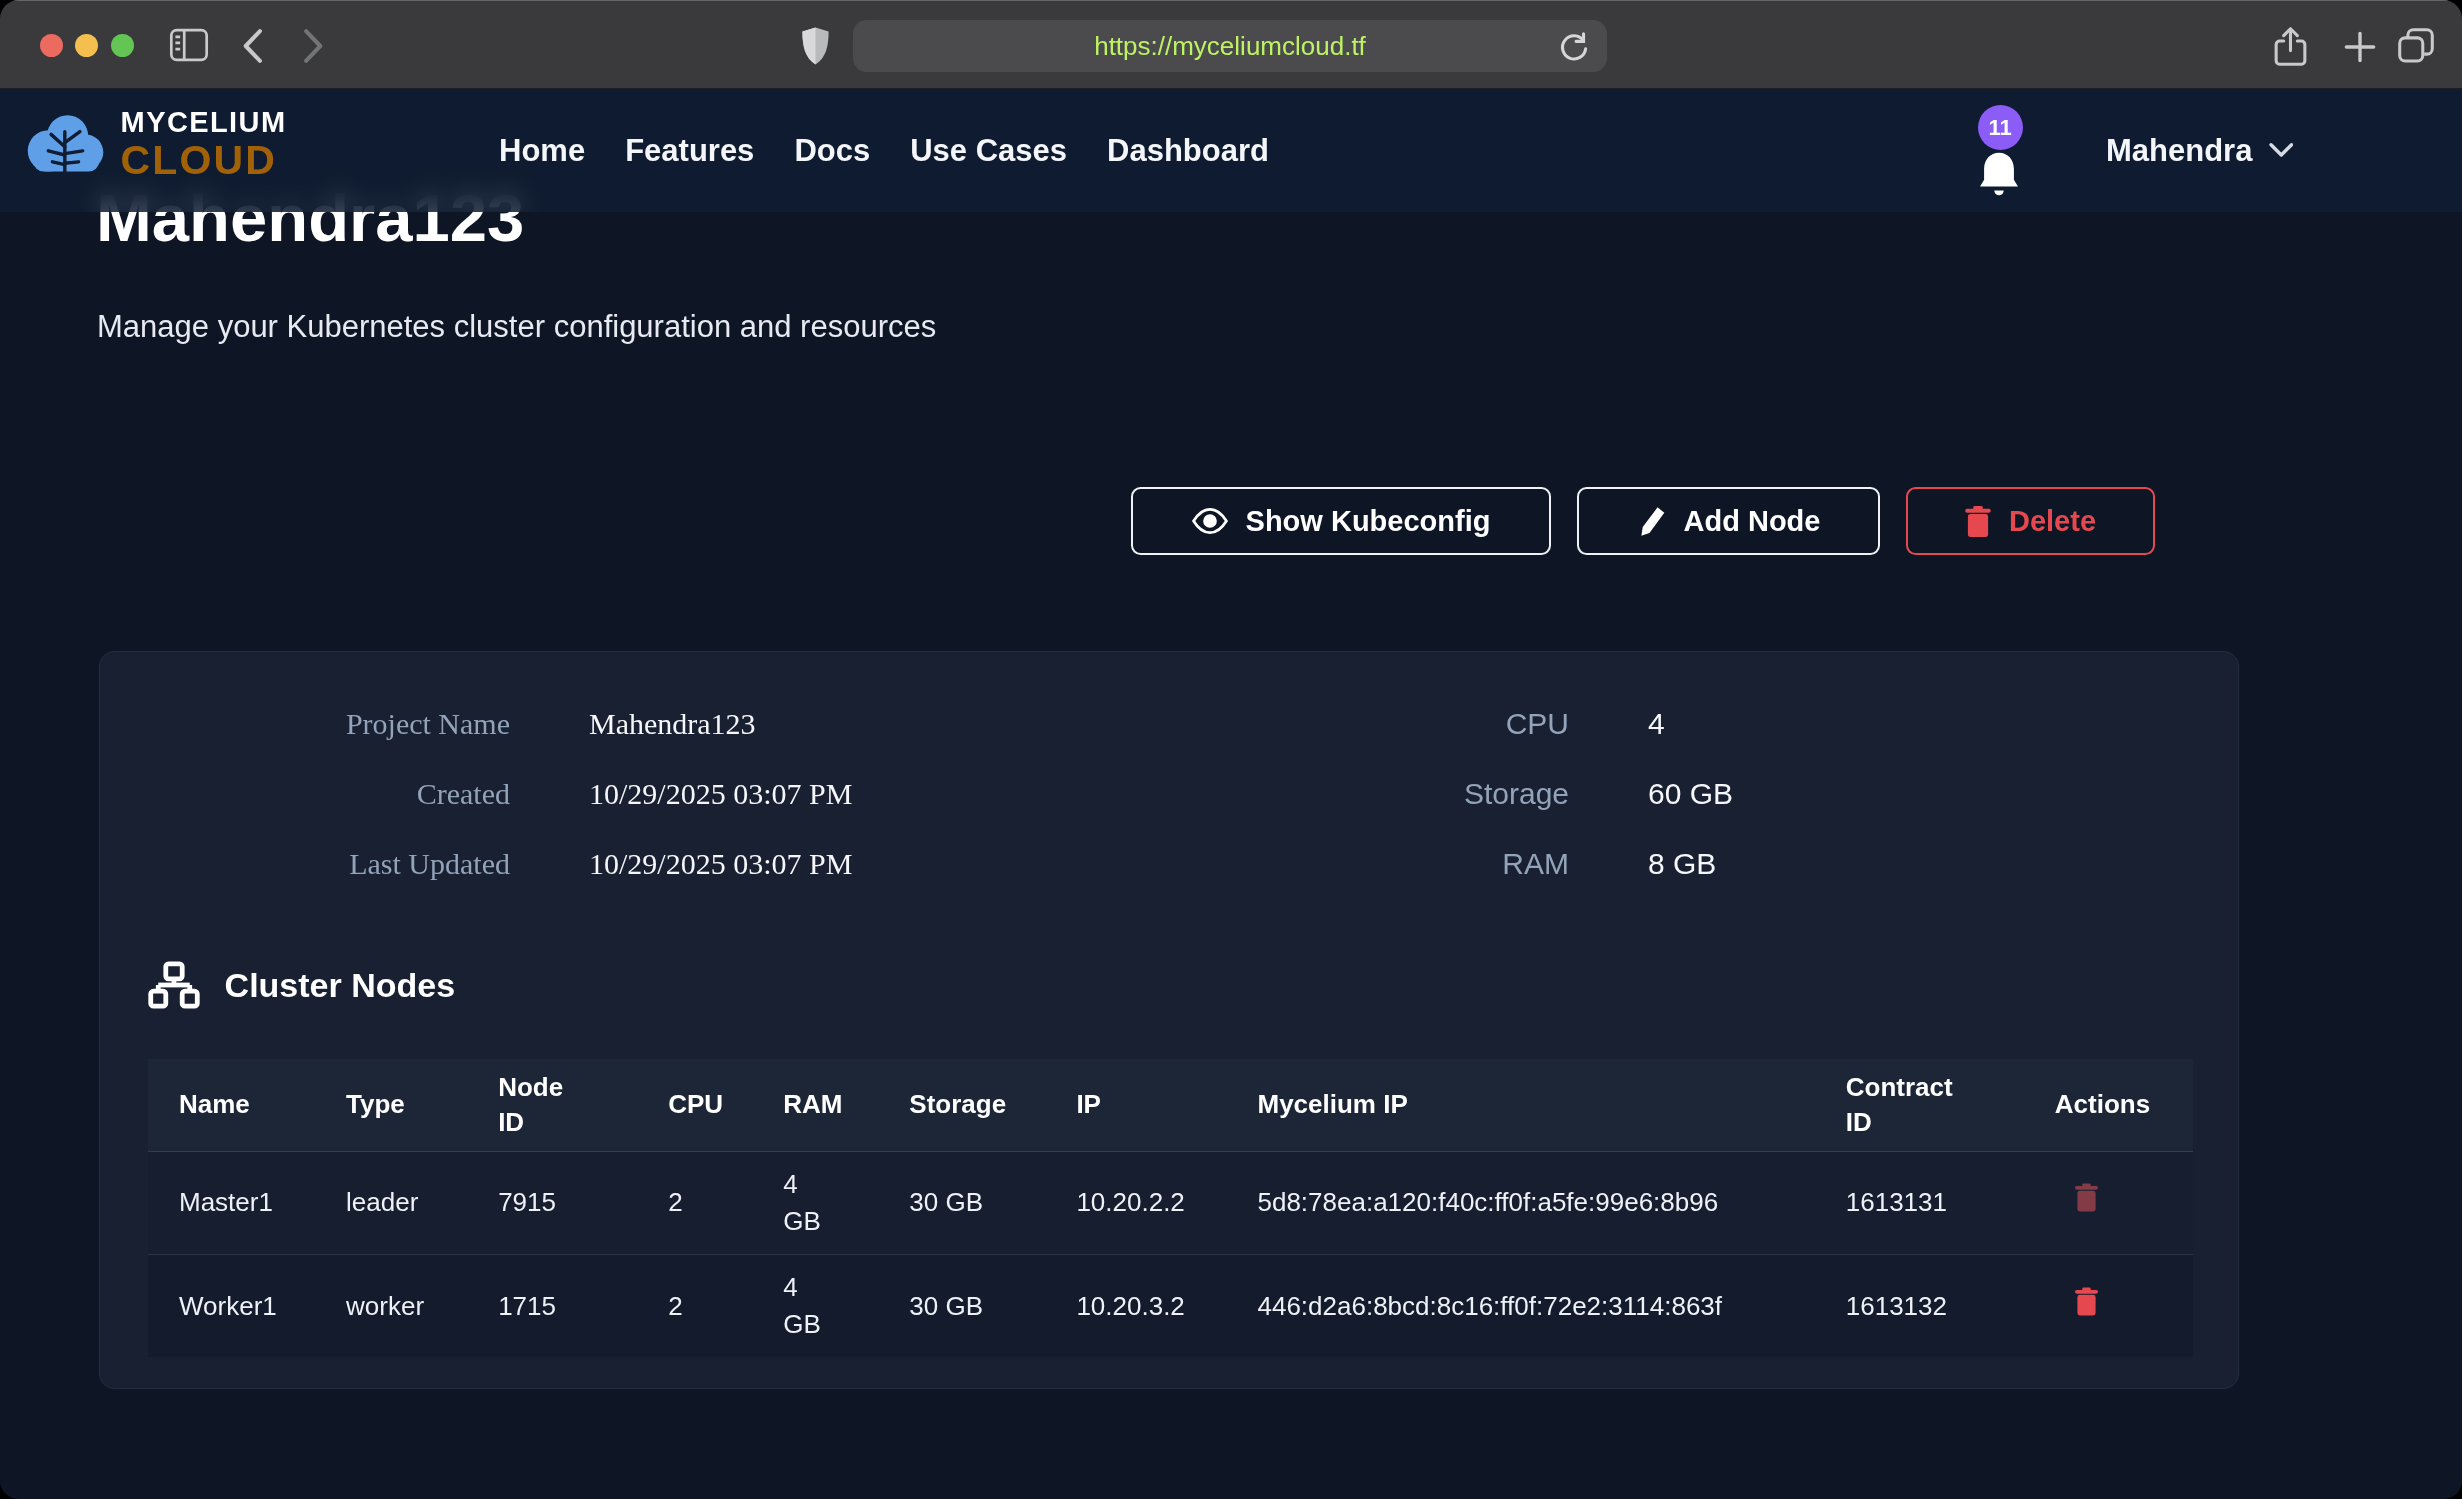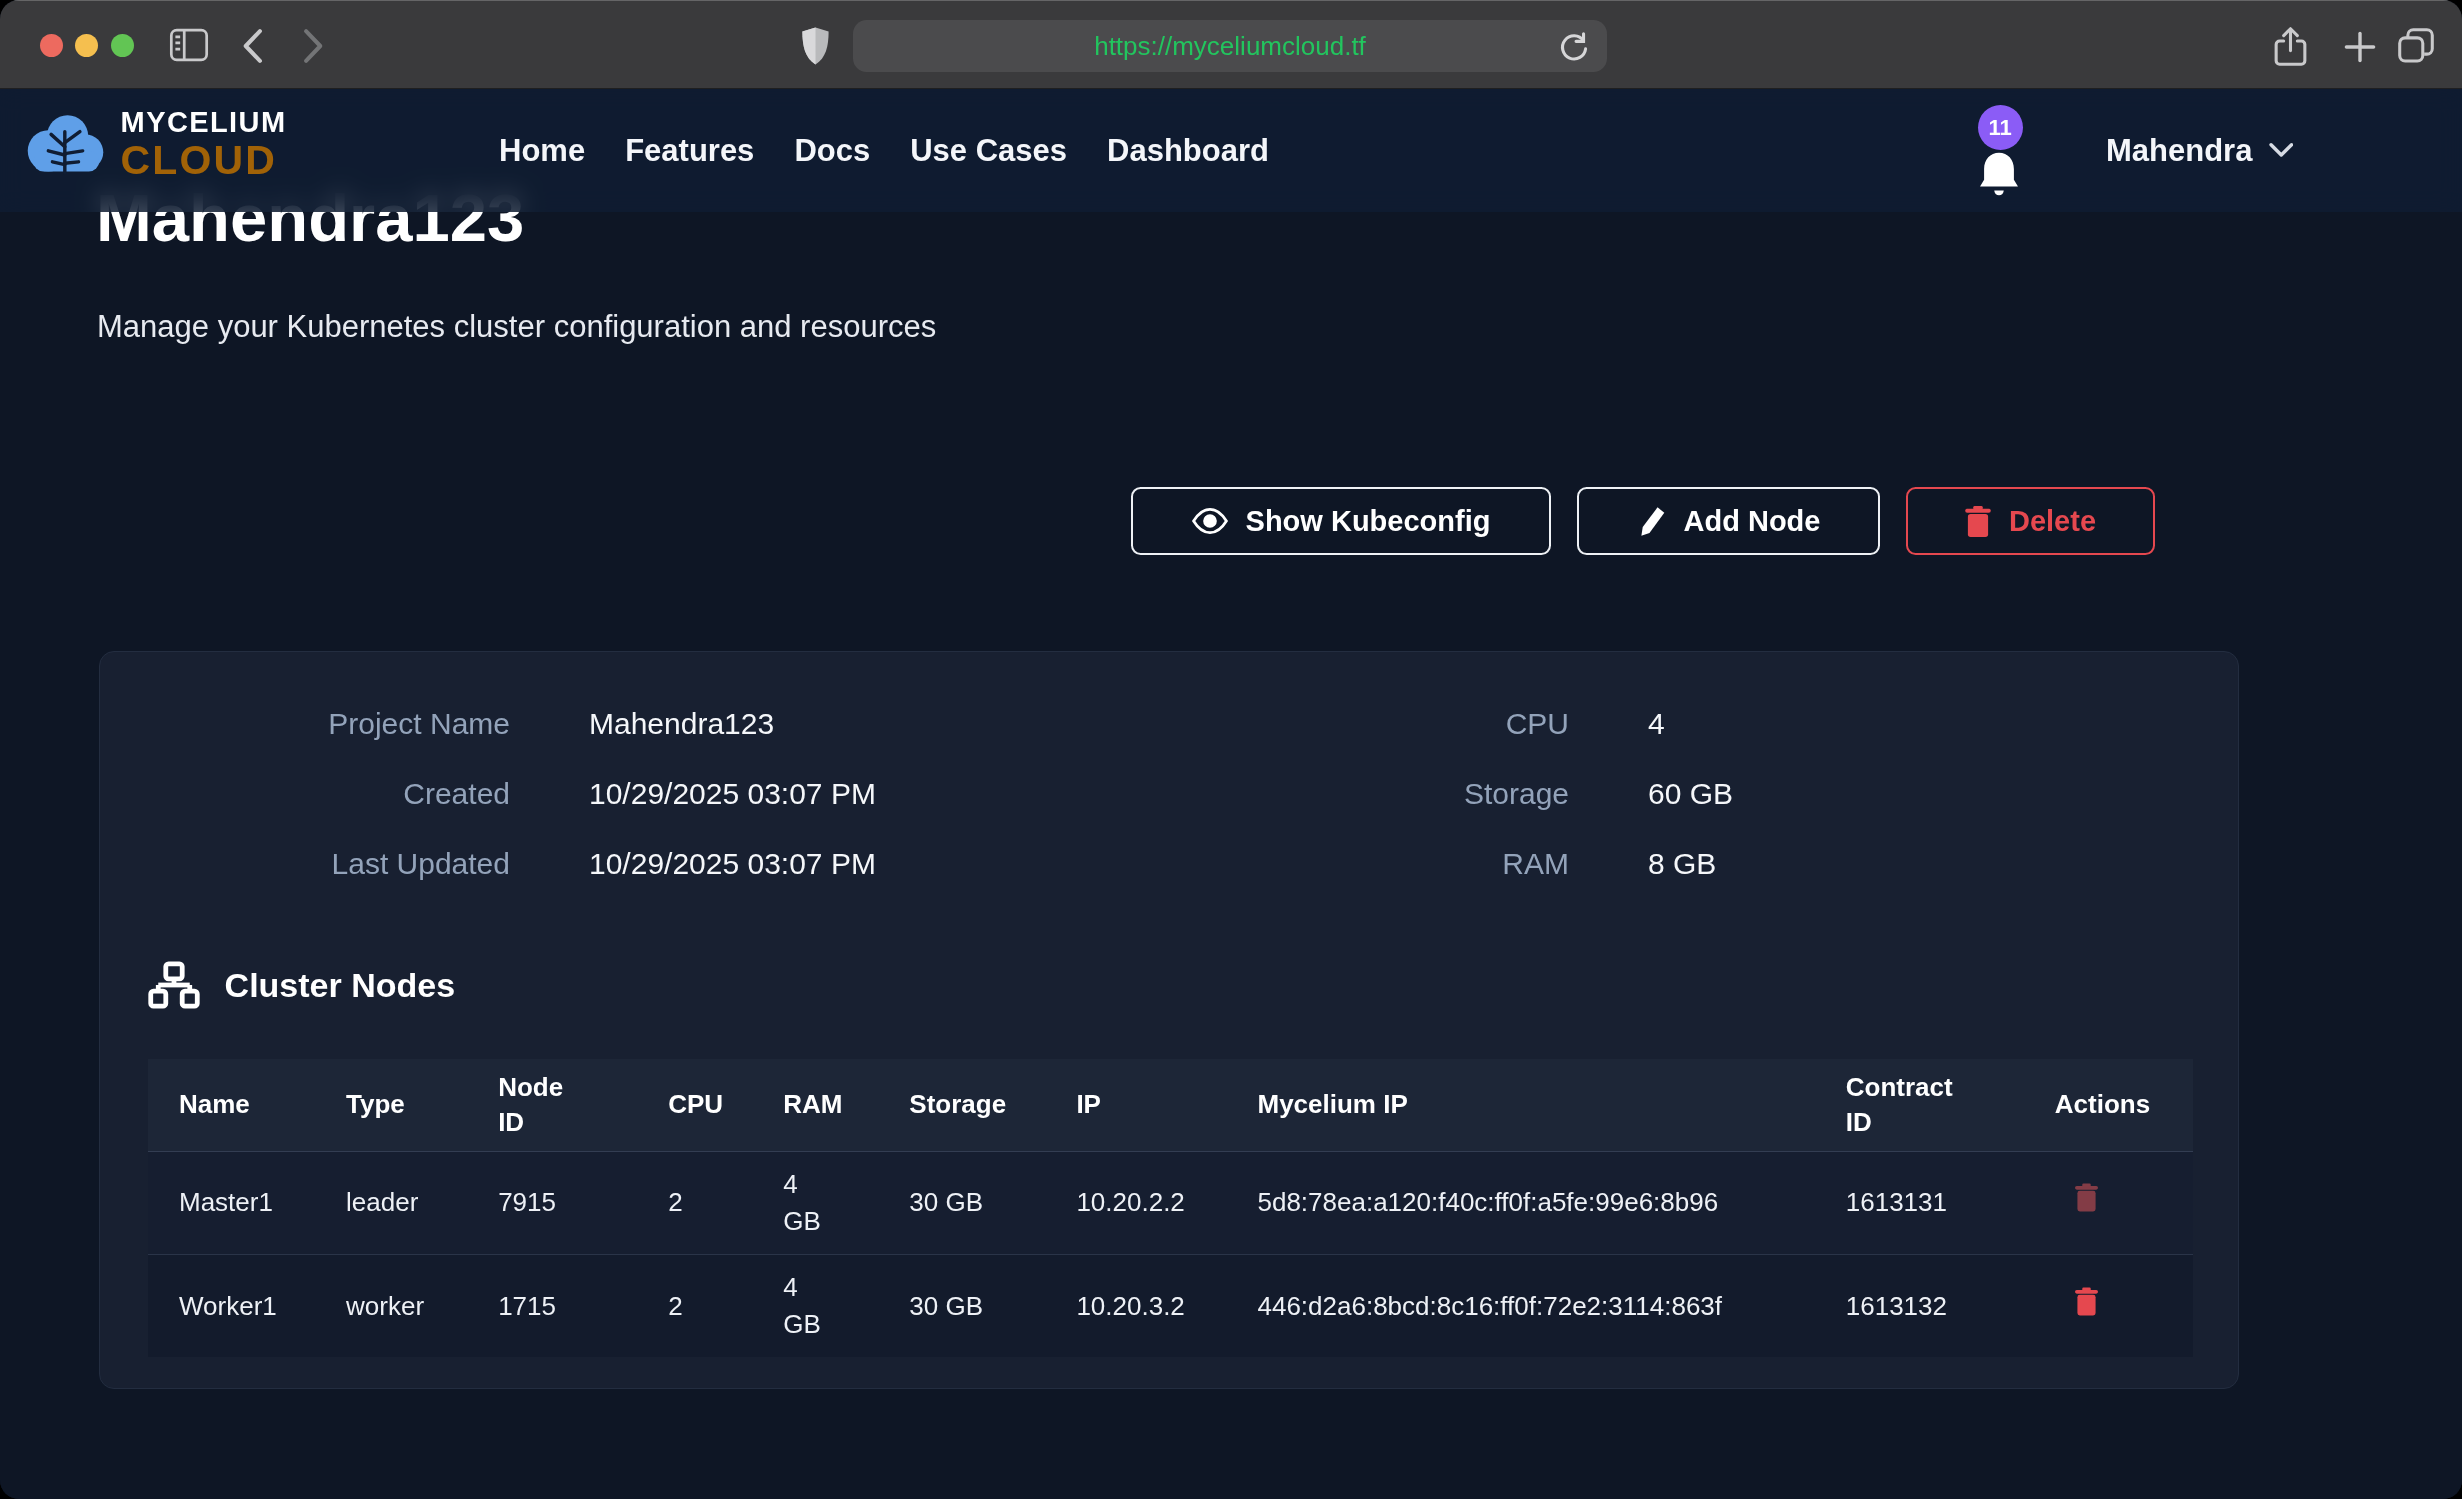--- a/index.html
+++ b/index.html
@@ -20,21 +20,21 @@
   .traffic { position:absolute; top:33px; width:23px; height:23px; border-radius:50%; }
   .t-red    { left:40px;  background:#ed6a5f; }
   .t-yellow { left:75px; background:#f5bf4f; }
   .t-green  { left:111px; background:#62c554; }
   .chrome-ic { position:absolute; color:#c9c9cb; }
   .chrome-ic.dim { color:#737476; }
   .urlbar {
     position:absolute; left:853px; top:19px; width:754px; height:52px;
     background:#4b4b4d; border-radius:13.7px; display:flex; align-items:center; justify-content:center;
   }
-  .urlbar .url-text { color:#22c55e; font-size:26px; }
+  .urlbar .url-text { color:#bef264; font-size:26px; }
   .url-reload { position:absolute; right:18px; top:11px; color:#d6d6d8; }
 
   
   .site-nav {
     position:absolute; left:0; top:89px; width:2462px; height:123px;
     background:rgba(16,29,51,0.78); backdrop-filter:blur(12.3px); -webkit-backdrop-filter:blur(12.3px);
     z-index:30;
   }
   .logo { position:absolute; left:24.6px; top:19px; display:flex; align-items:center; gap:15px; }
   .logo-text { display:flex; flex-direction:column; line-height:1; }
@@ -70,21 +70,21 @@
   .btn-kubeconfig { width:420px; }
   .btn-addnode   { width:303px; }
   .btn-delete    { width:249px; border-color:#e5484f; color:#e5484f; }
 
   
   .panel {
     position:absolute; left:99px; top:562px; width:2140px; height:738px;
     background:#182031; border:0.7px solid #232d40; border-radius:15px;
   }
   .detail-group { position:absolute; display:flex; flex-direction:column; gap:32px; }
-  .dg-left  { left:0px;    top:55px; }
+  .dg-left  { left:0px;    top:55px;font-family:Liberation Serif, serif; }
   .dg-right { left:1059px; top:55px; }
   .detail-row { display:flex; align-items:baseline; height:38px; }
   .detail-label { width:410px; text-align:right; color:#93a3ba; font-size:30px; }
   .dg-right .detail-label { width:410px; }
   .detail-value { margin-left:79px; color:#f5f7fa; font-size:30px; font-weight:500; }
 
   .cluster-heading { position:absolute; left:48px; top:309px; display:flex; align-items:center; gap:24.6px; }
   .cluster-heading .heading-text { color:#ffffff; font-size:34px; font-weight:700; }
 
   .nodes-table { position:absolute; left:48px; top:407px; width:2045px; border-collapse:collapse; table-layout:fixed; }

